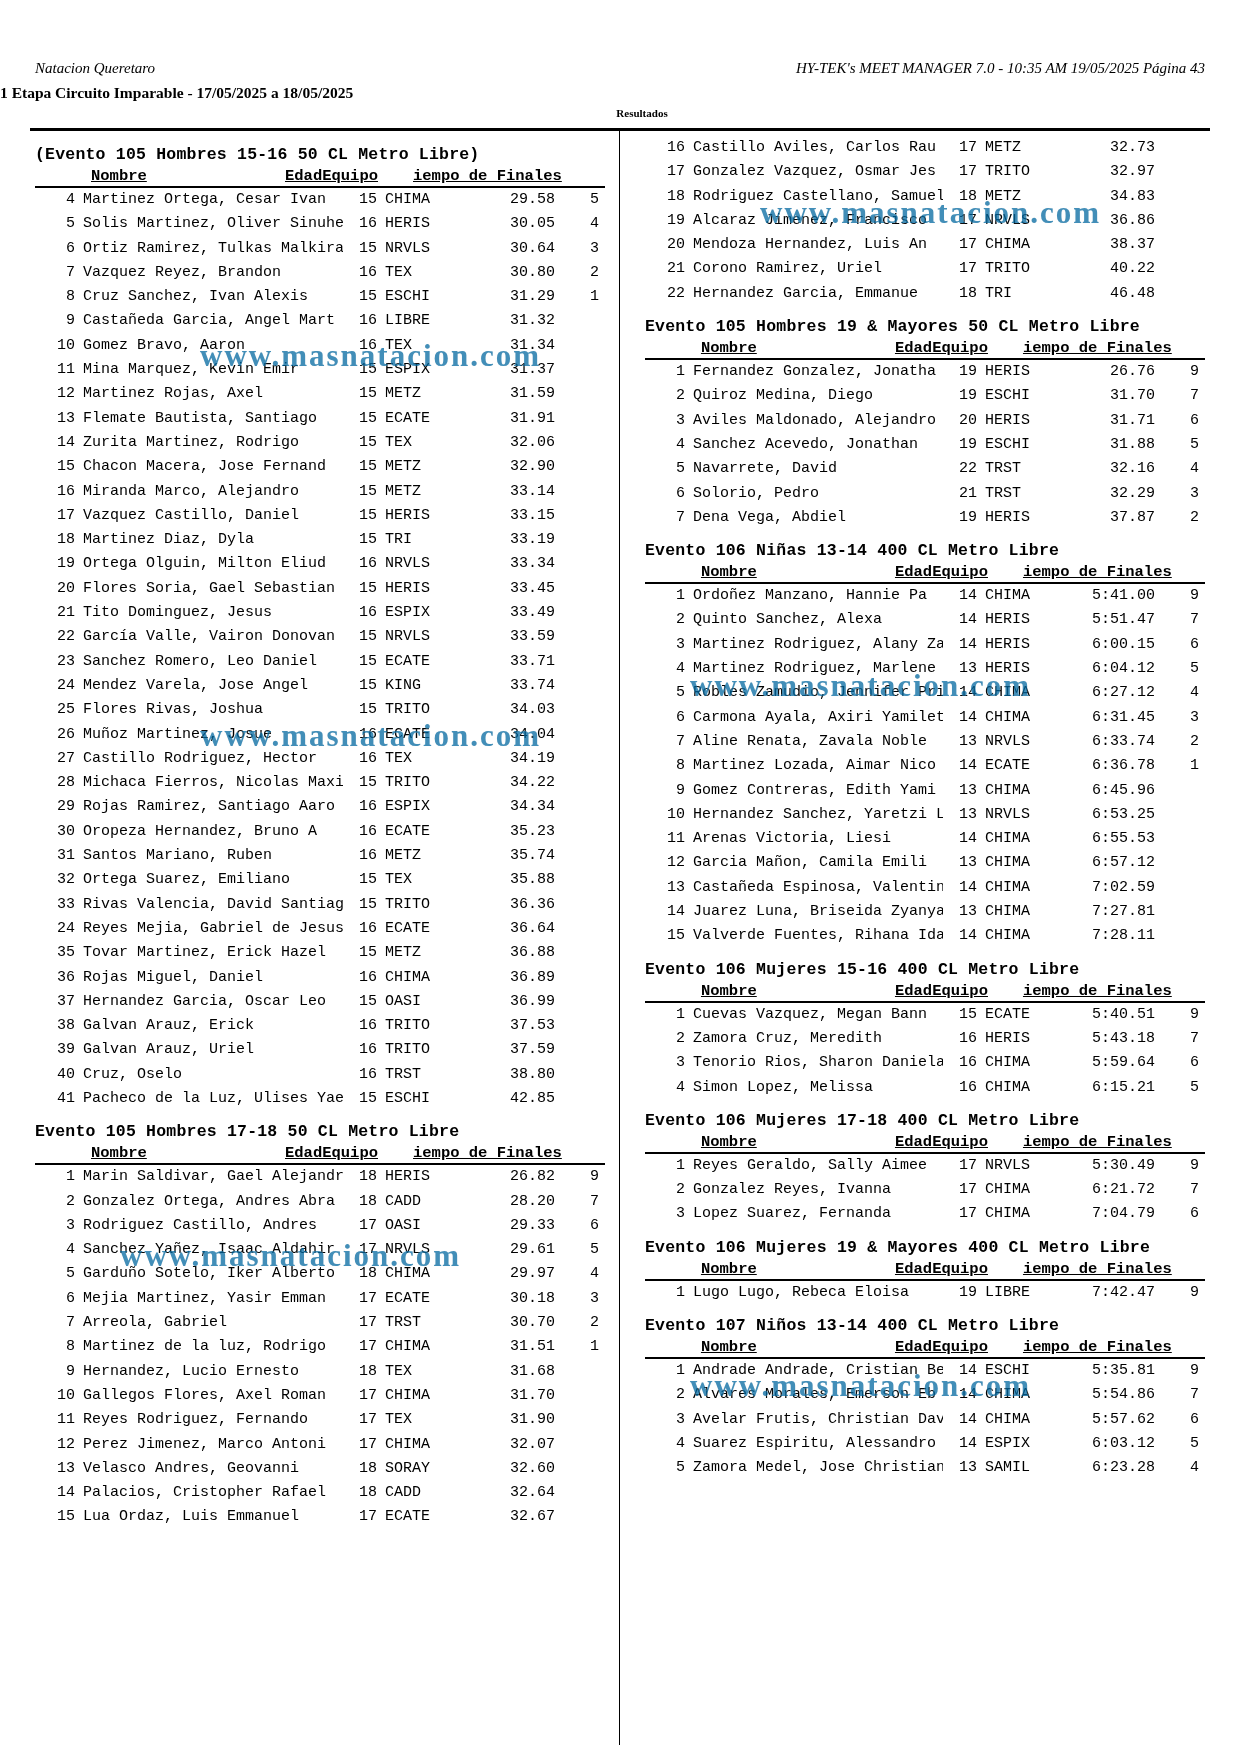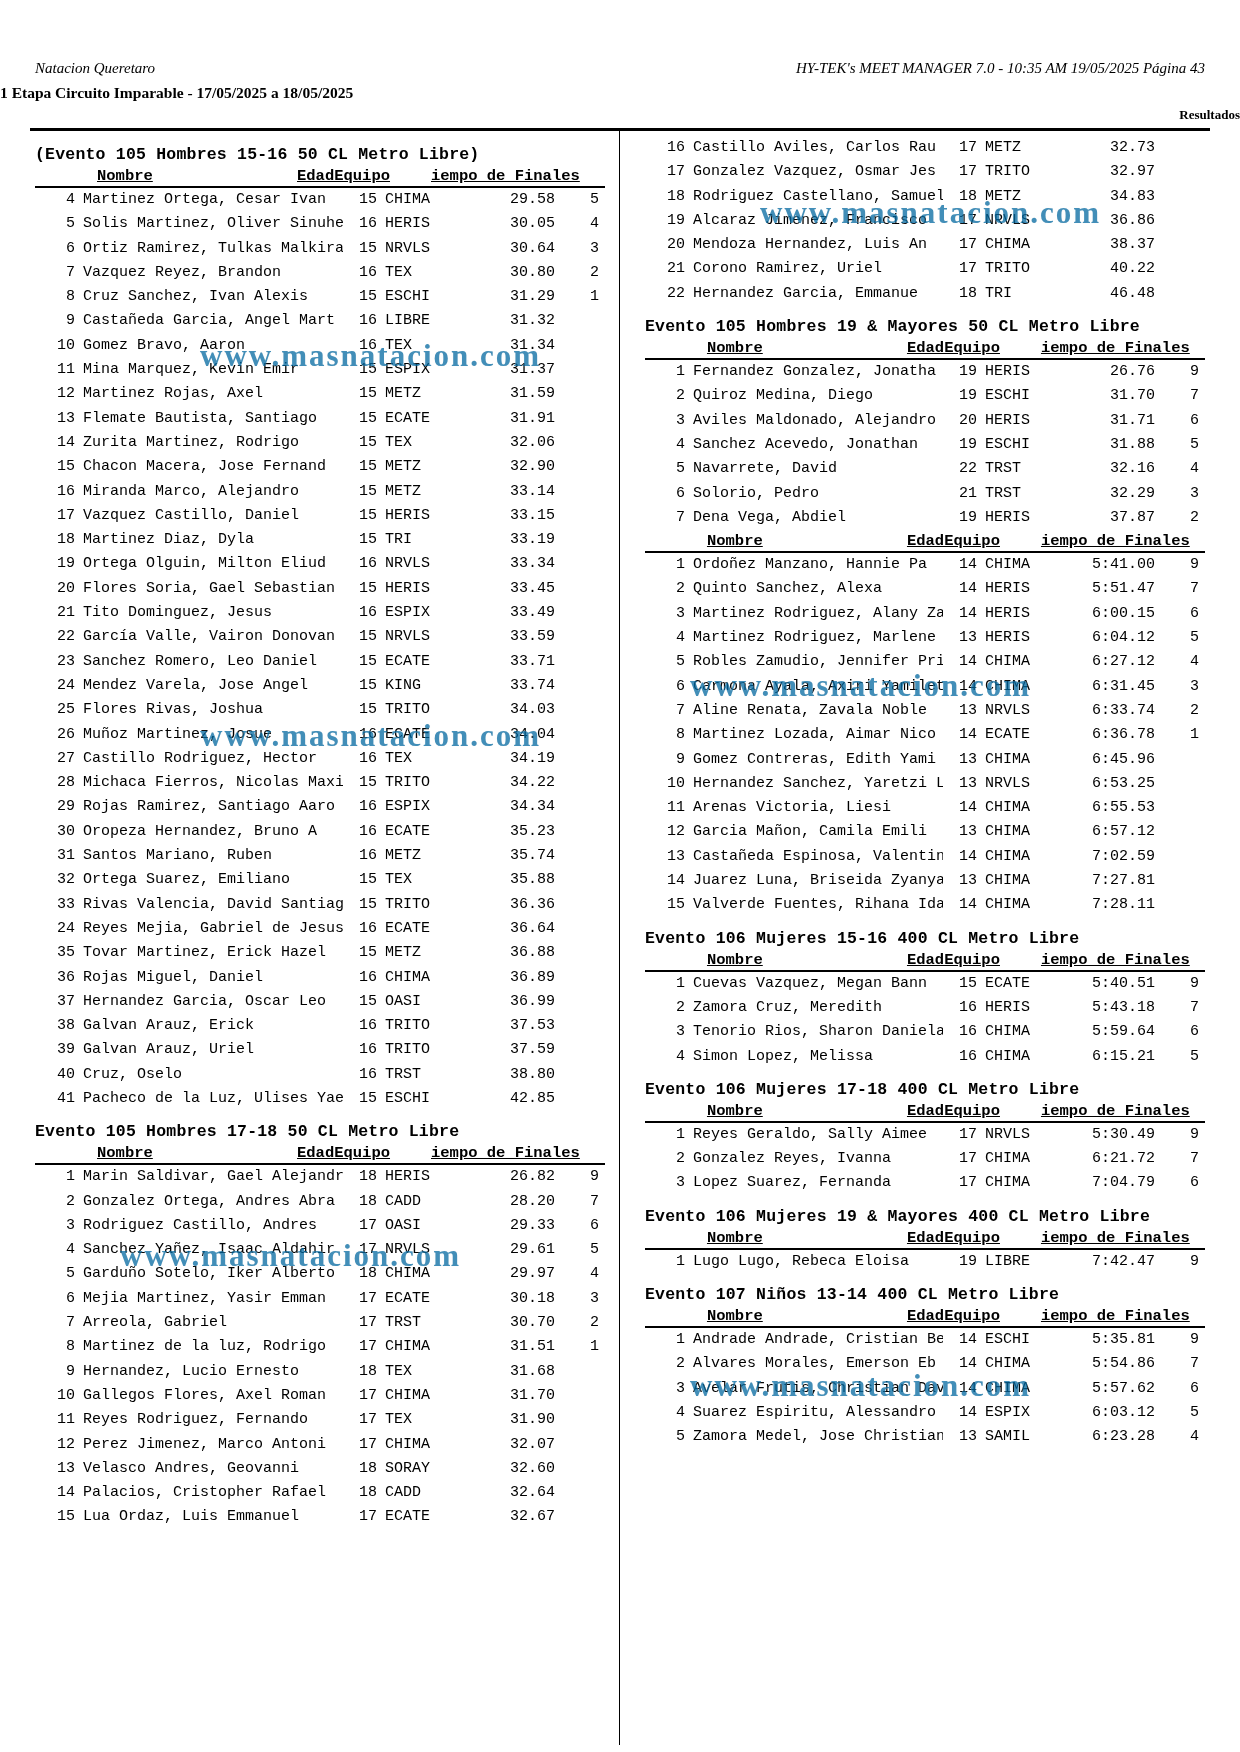--- a/index.html
+++ b/index.html
@@ -4,36 +4,36 @@
 <style>
   * { margin:0; padding:0; box-sizing:border-box; }
   html,body { background:#ffffff; }
   body { font-family:"Liberation Serif","DejaVu Serif",serif; color:#000; }
   .page { position:relative; width:1240px; height:1752px; background:#fff; overflow:hidden; }
 
   .doc-header { position:absolute; top:60px; left:35px; right:35px; display:flex;
                 justify-content:space-between; font-size:15px;font-style:italic; }
   .doc-title { position:absolute; top:84px; left:0; right:0; text-align:left;
                font-weight:bold; font-size:15.5px; }
-  .doc-subtitle { position:absolute; top:107px; left:0; right:0; text-align:right;
-                  font-weight:bold; font-size:13px;margin-left:44px; }
+  .doc-subtitle { position:absolute; top:107px; left:0; right:0; text-align:center;
+                  font-weight:bold; font-size:11px;margin-left:44px; }
   .top-rule { position:absolute; top:128px; left:30px; right:30px; height:0;
               border-top:3.5px solid #000; }
   .v-divider { position:absolute; top:130px; left:619px; width:0; height:1615px;
                border-left:1.5px solid #000; }
 
   .content { position:absolute; top:136px; left:35px; width:1170px; display:flex; }
   .col { width:575px; }
   .col-left { margin-right:10px; }
   .col-right { margin-left:30px; width:565px; }
 
   .event-section { margin-bottom:2px;font-family:Liberation Mono, monospace; }
   .event-title { font-weight:bold; font-size:16.5px; padding:9px 0 3px 0;
                  letter-spacing:0.2px; }
-  .thead { display:grid; grid-template-columns:40px 178px 112px 1fr; column-gap:22px;
+  .thead { display:grid; grid-template-columns:40px 178px 112px 1fr; column-gap:16px;
            font-weight:bold; font-size:15.5px; border-bottom:2.5px solid #000;
            padding-bottom:1px; }
   .thead span { text-decoration:underline; }
   .thead .h-name {}
   .thead .h-agt {}
   .thead .h-time {}
 
   .rrow { display:grid;
           grid-template-columns:40px 1fr 26px 74px 88px 42px; column-gap:8px;
           font-size:15px; line-height:24.3px; height:24.3px; }
@@ -630,20 +630,21 @@
           <div class="rrow">
             <span class="c-place">7</span>
             <span class="c-name">Dena Vega, Abdiel</span>
             <span class="c-age">19</span>
             <span class="c-team">HERIS</span>
             <span class="c-time">37.87</span>
             <span class="c-pts">2</span>
           </div>
         </div>
         <div class="event-section">
+          <div class="event-title">Evento 106  Niñas 13-14 400 CL Metro Libre</div>
           <div class="thead">
             <span style="text-decoration: none;"></span>
             <span class="h-name">Nombre</span>
             <span class="h-agt">EdadEquipo</span>
             <span class="h-time">iempo de Finales</span>
           </div>
           <div class="rrow">
             <span class="c-place">1</span>
             <span class="c-name">Ordoñez Manzano, Hannie Pa</span>
             <span class="c-age">14</span>

